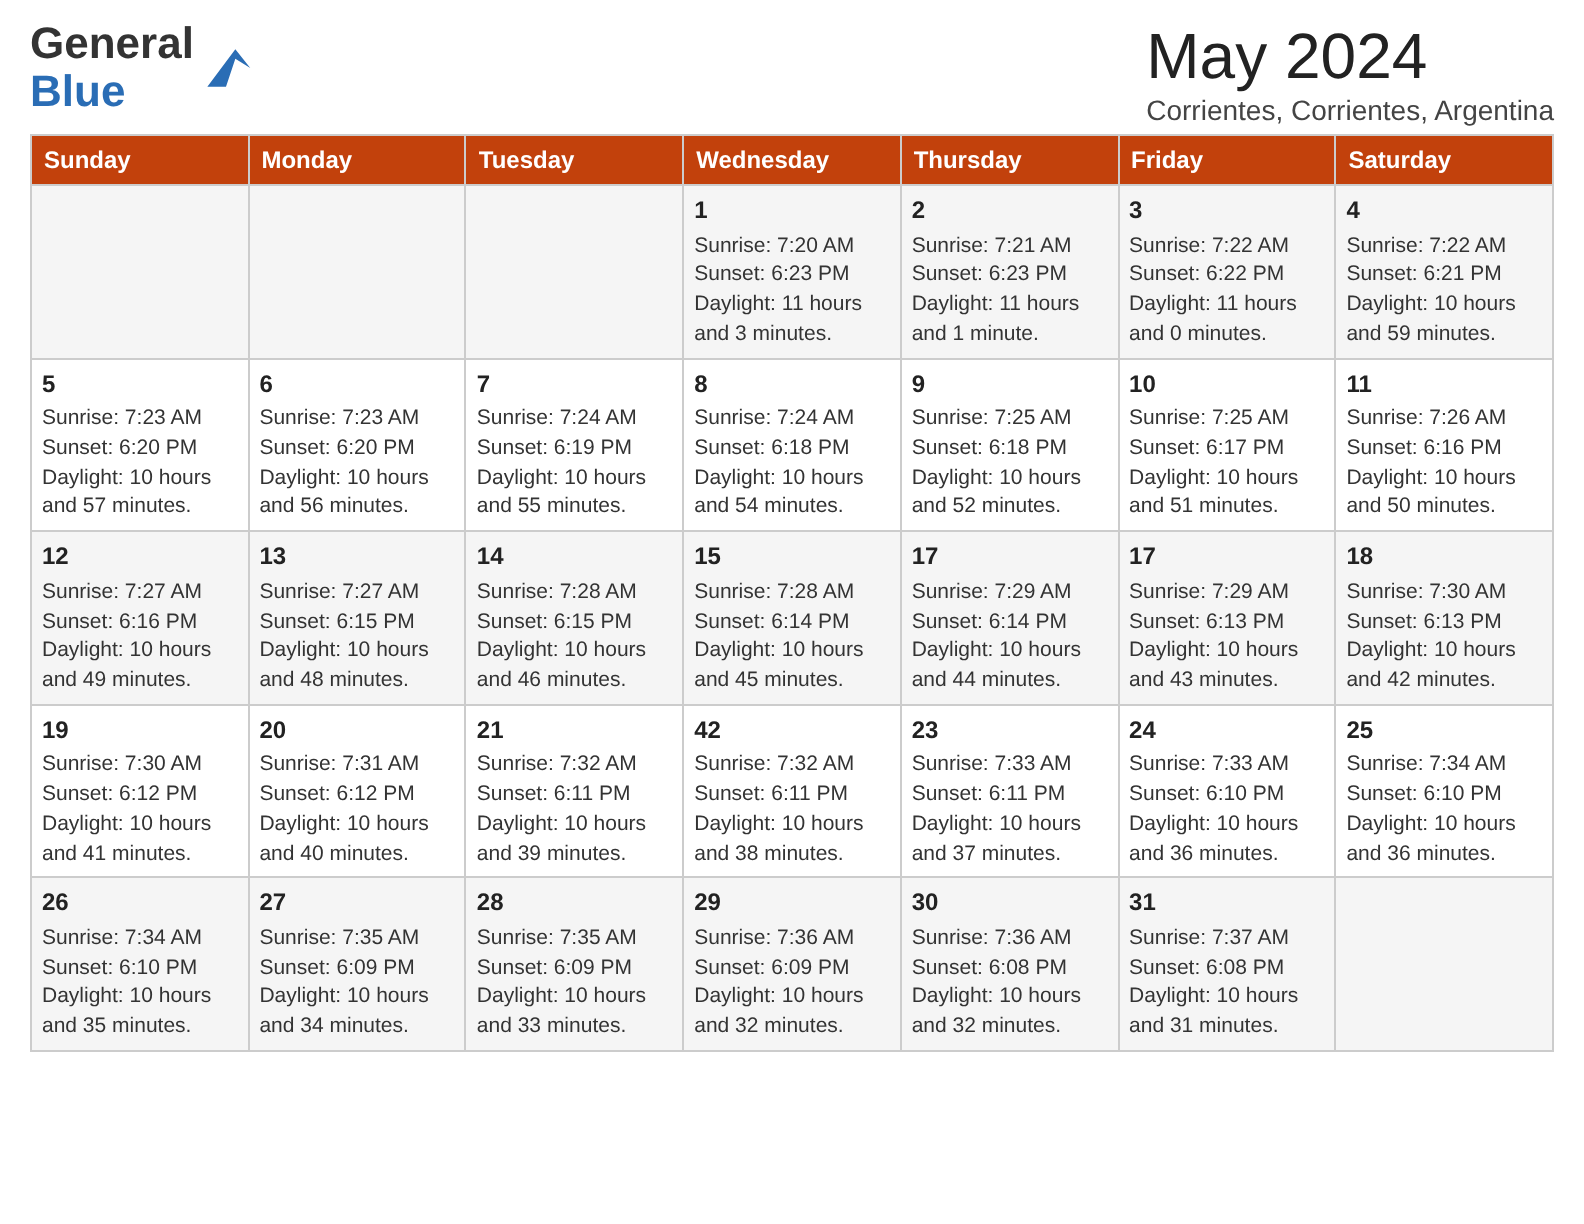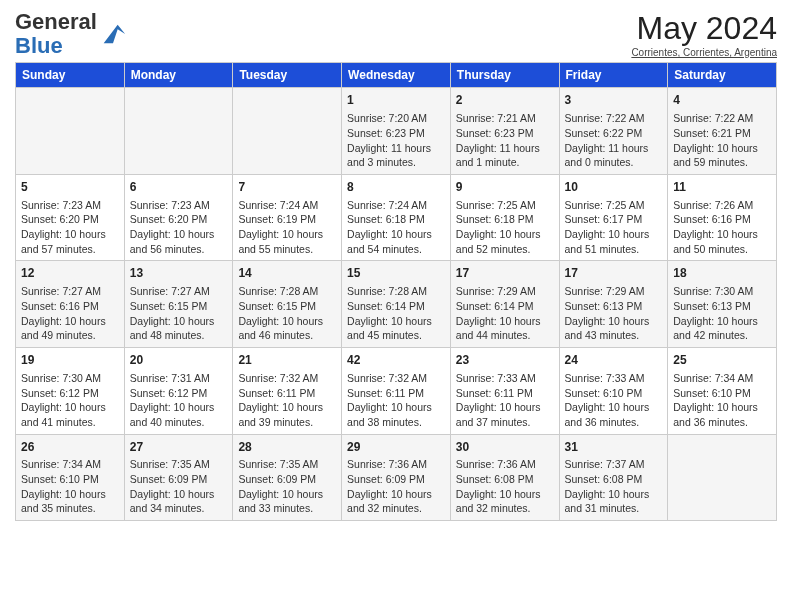--- a/index.html
+++ b/index.html
@@ -26,39 +26,38 @@
       line-height: 1.1;
     }
     .logo-general { color: #333; }
     .logo-blue { color: #2a6db5; margin-top: 24px; }
     .logo-icon {
       width: 28px;
       height: 28px;
       margin-left: 2px;
     }
     .title-block {
-      text-align: right;
+      text-align: left;
     }
     .month-title {
       font-size: 32px;
       font-weight: normal;
       color: #222;
     }
     .subtitle {
-      font-size: 10px;
+      font-size: 14px;
       color: #444;
-      text-decoration: underline;
     }
     table {
       width: 100%;
       border-collapse: collapse;
       font-size: 11px;
     }
     thead tr th {
-      background-color: #1d4ed8;
+      background-color: #c2410c;
       color: #fff;
       padding: 5px 6px;
       text-align: left;
       font-size: 12px;
       font-weight: bold;
       border: 1px solid #ccc;
     }
     tbody tr td {
       vertical-align: top;
       border: 1px solid #ccc;

